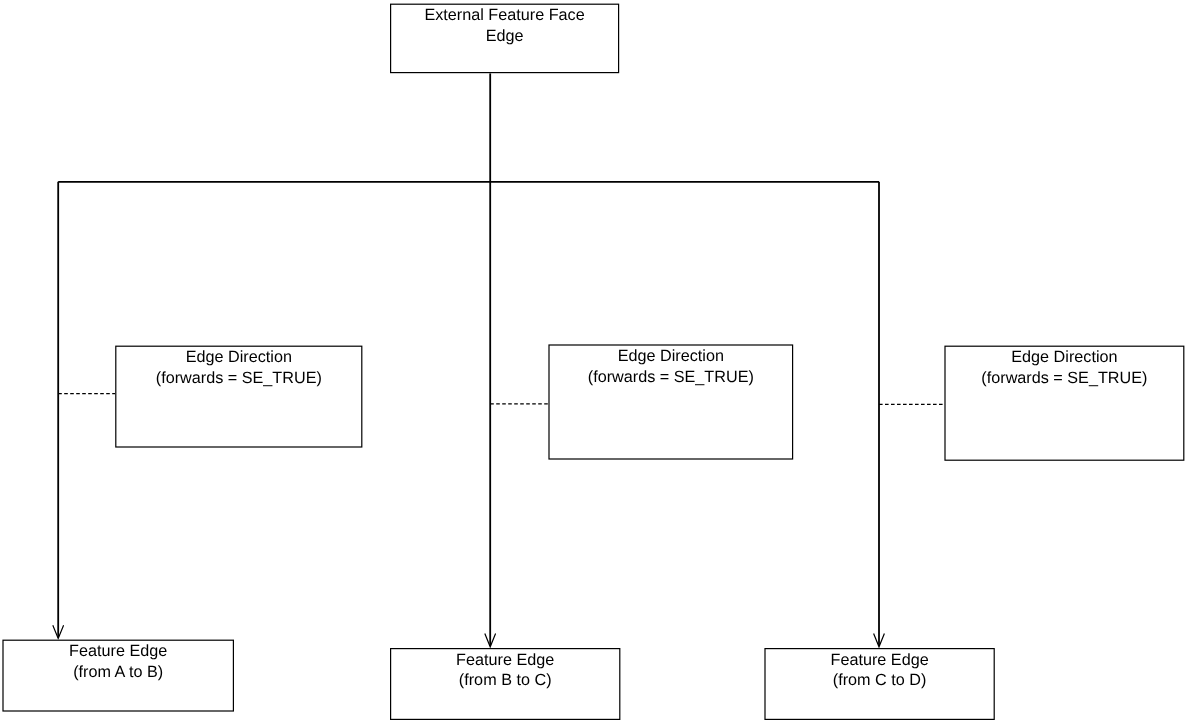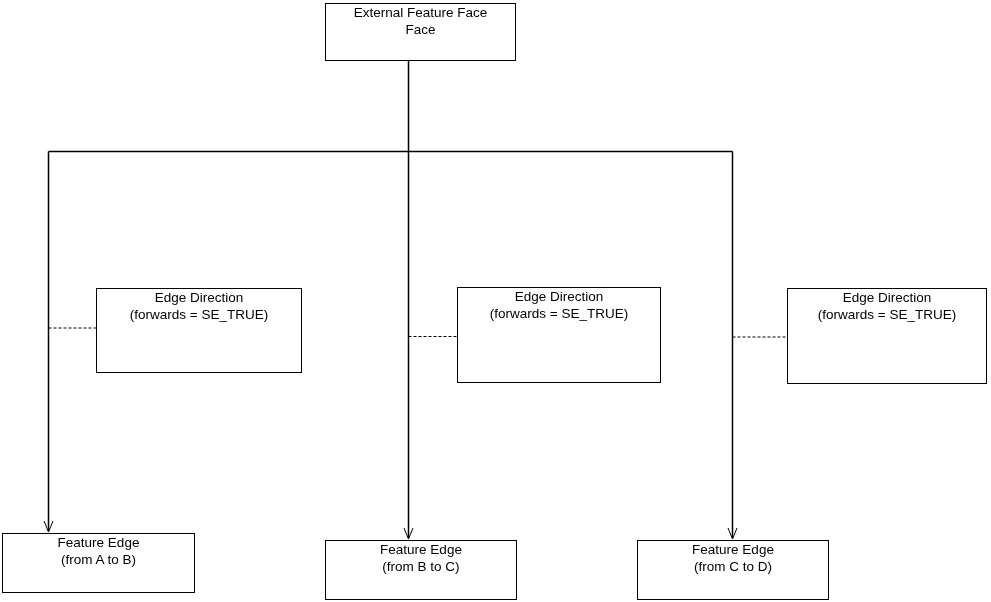--- a/index.html
+++ b/index.html
@@ -88,21 +88,21 @@
     <line class="wire dotted" x1="408.5" y1="336.5" x2="457" y2="336.5"></line>
     <line class="wire dotted" x1="732.5" y1="337" x2="787" y2="337"></line>
 
     <polyline class="arrowhead" points="44,521 48.5,532 53,521"></polyline>
     <polyline class="arrowhead" points="404,528 408.5,539 413,528"></polyline>
     <polyline class="arrowhead" points="728,528 732.5,539 737,528"></polyline>
   </svg>
 
   <div class="node node-root">
     <span>External Feature Face</span>
-    <span>Face</span>
+    <span>Edge</span>
   </div>
 
   <div class="node node-ed-0">
     <span>Edge Direction</span>
     <span>(forwards = SE_TRUE)</span>
   </div>
   <div class="node node-ed-1">
     <span>Edge Direction</span>
     <span>(forwards = SE_TRUE)</span>
   </div>

